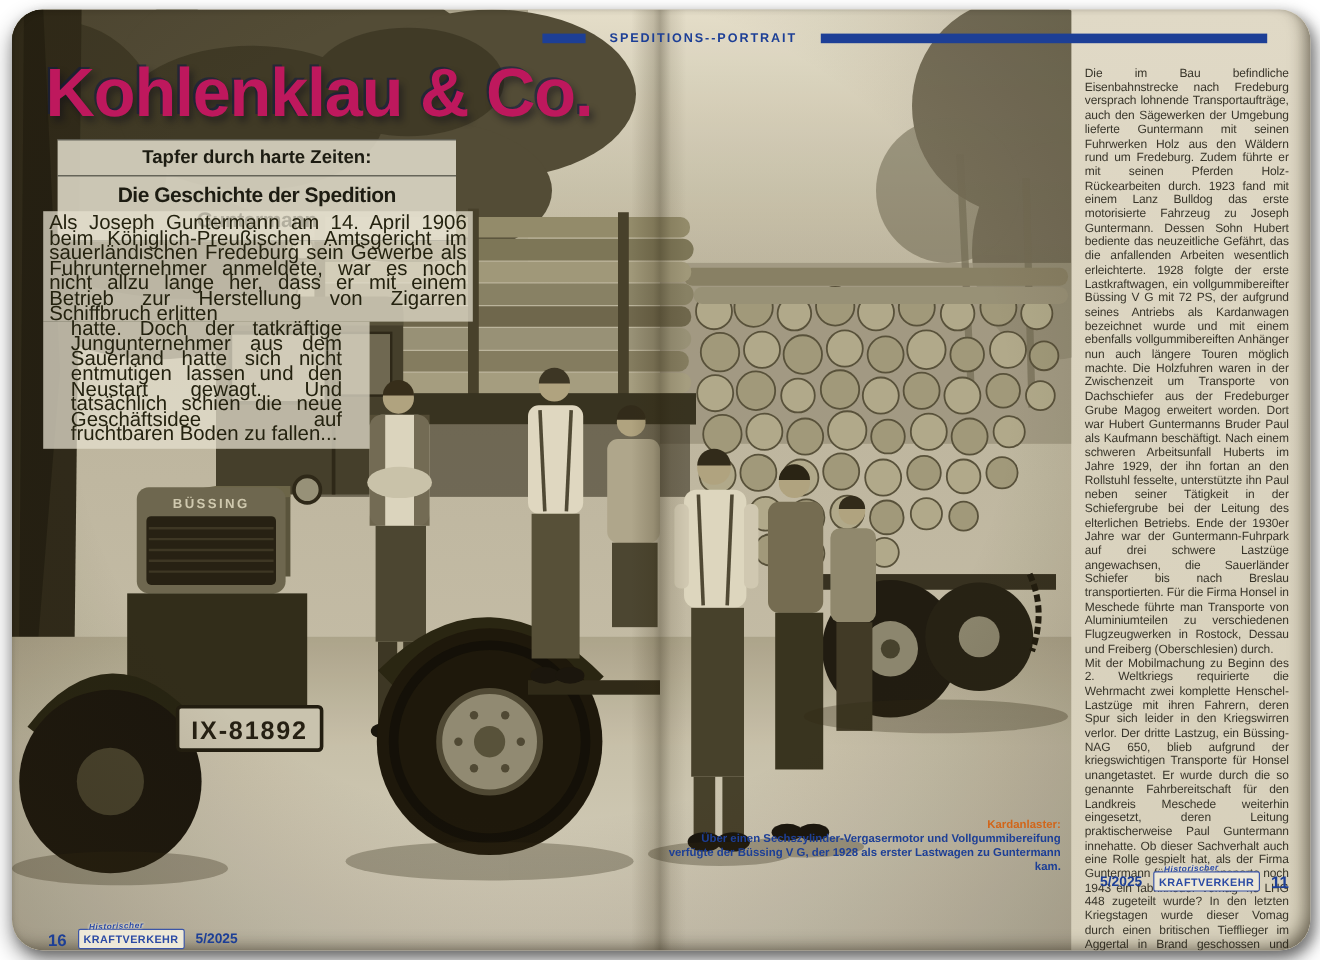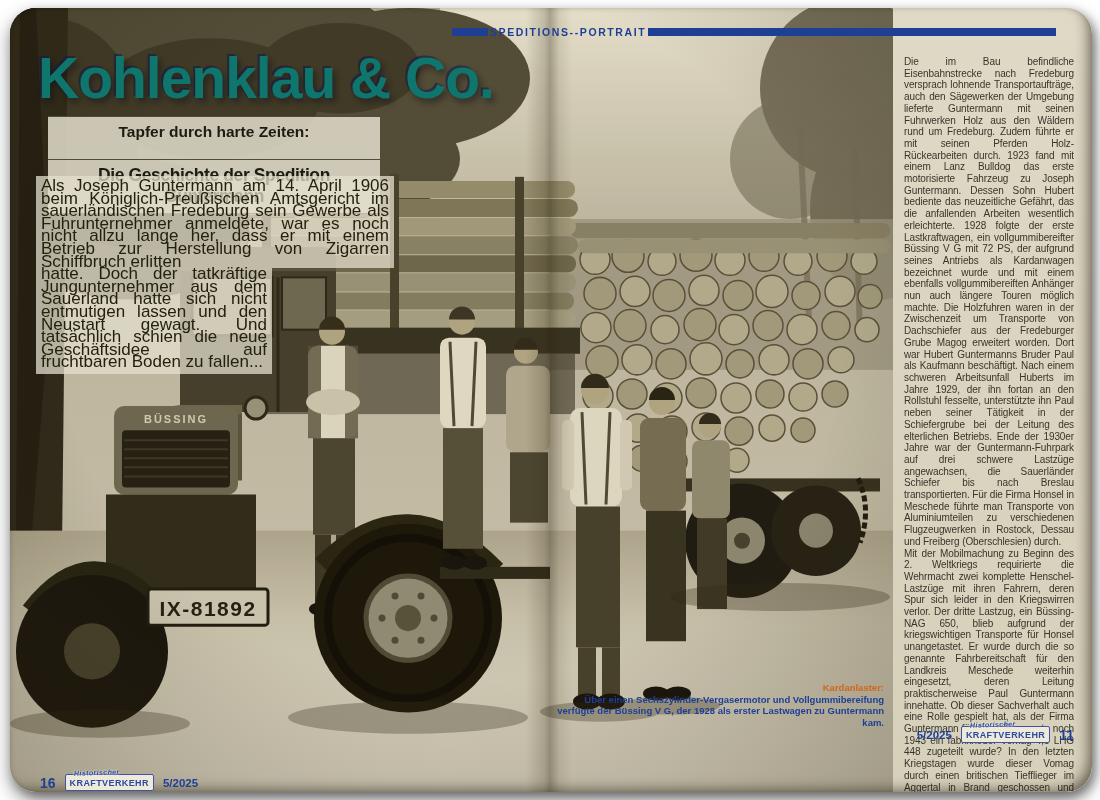--- a/index.html
+++ b/index.html
@@ -13,40 +13,40 @@
   .photo{position:absolute;left:0;top:0;width:883px;height:784px;}
   .photo svg{display:block;width:100%;height:100%;}
   
   .column{position:absolute;left:883px;top:0;width:199px;height:784px;
     background:linear-gradient(180deg,#e0d9c6 0%,#dbd4c0 40%,#d7d0bb 100%);}
   .article{position:absolute;left:11px;top:48px;width:170px;color:#38352a;
     font-size:10px;line-height:11.7px;text-align:justify;letter-spacing:-0.1px;}
   .article p{margin:0;}
   
   .header-bar{position:absolute;left:442px;top:14px;width:604px;height:20px;
-    display:flex;align-items:center;gap:2px;z-index:7;}
+    display:flex;align-items:center;gap:20px;z-index:7;}
   .header-bar .seg1{width:36px;height:8px;background:#1d3f96;}
   .header-bar .seg2{flex:1;height:8px;background:#1d3f96;}
   .header-bar .label{color:#1d3f96;font-weight:bold;font-size:10.5px;letter-spacing:1.6px;white-space:nowrap;}
   
-  .headline{position:absolute;left:28px;top:42px;z-index:6;color:#0f766e;font-weight:bold;
+  .headline{position:absolute;left:28px;top:42px;z-index:6;color:#be185d;font-weight:bold;
     font-size:57px;line-height:1;letter-spacing:-1px;
     text-shadow:-2px -2px 0 rgba(16,26,70,.55), 3px 4px 6px rgba(10,10,25,.45);}
   
   .kicker{position:absolute;left:38px;top:108px;width:332px;z-index:6;
     background:rgba(228,223,206,.85);border-top:1px solid #4c4c42;border-bottom:1px solid #4c4c42;}
   .kicker .k1{font-size:15.5px;font-weight:bold;color:#1d1c12;text-align:center;
-    padding:6px 4px 18px;border-bottom:1px solid #4c4c42;}
+    padding:6px 4px 5px;border-bottom:1px solid #4c4c42;}
   .kicker .k2{font-size:17.5px;font-weight:bold;color:#1d1c12;text-align:center;
     letter-spacing:-0.4px;padding:5px 2px 6px;}
   
   .intro{position:absolute;left:26px;top:168px;width:358px;z-index:6;color:#24220f;
     font-weight:normal;font-size:17px;line-height:12.6px;text-align:justify;}
   .intro .wide{background:rgba(228,223,206,.75);padding:4px 5px 0;display:block;}
-  .intro .narrow{background:rgba(228,223,206,.75);padding:0 5px 5px;display:block;width:226px;}
+  .intro .narrow{background:rgba(228,223,206,.75);padding:0 23px 5px;display:block;width:226px;}
   
   .caption{position:absolute;right:208px;top:656px;width:330px;text-align:right;z-index:6;
     font-weight:bold;font-size:9.5px;line-height:11.6px;margin-top:18px;}
   .caption .cap-label{color:#d2661a;}
   .caption .cap-text{color:#1d3f96;}
   
   .fold{position:absolute;left:516px;top:0;width:46px;height:100%;z-index:5;pointer-events:none;
     background:linear-gradient(90deg, rgba(55,45,20,0) 0%, rgba(55,45,20,.20) 40%,
       rgba(42,34,14,.32) 52%, rgba(55,45,20,.10) 72%, rgba(55,45,20,0) 100%);}
   

